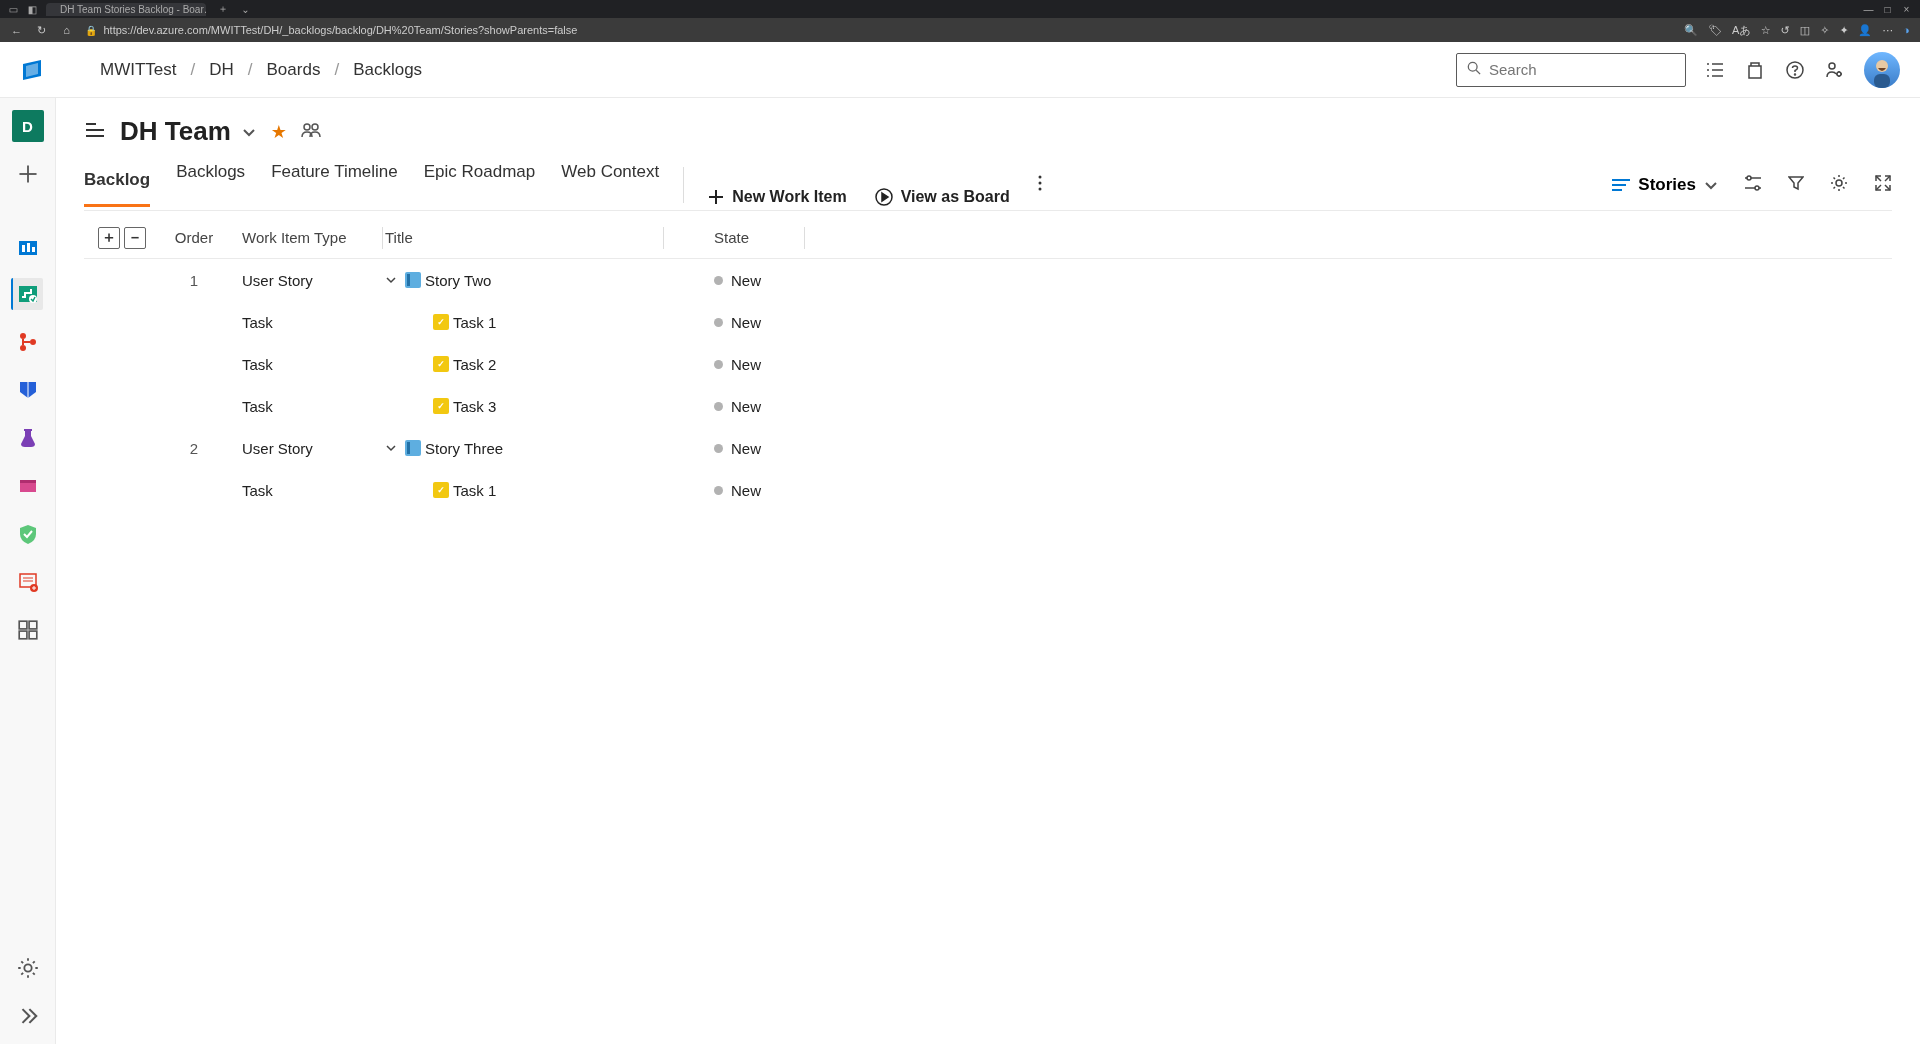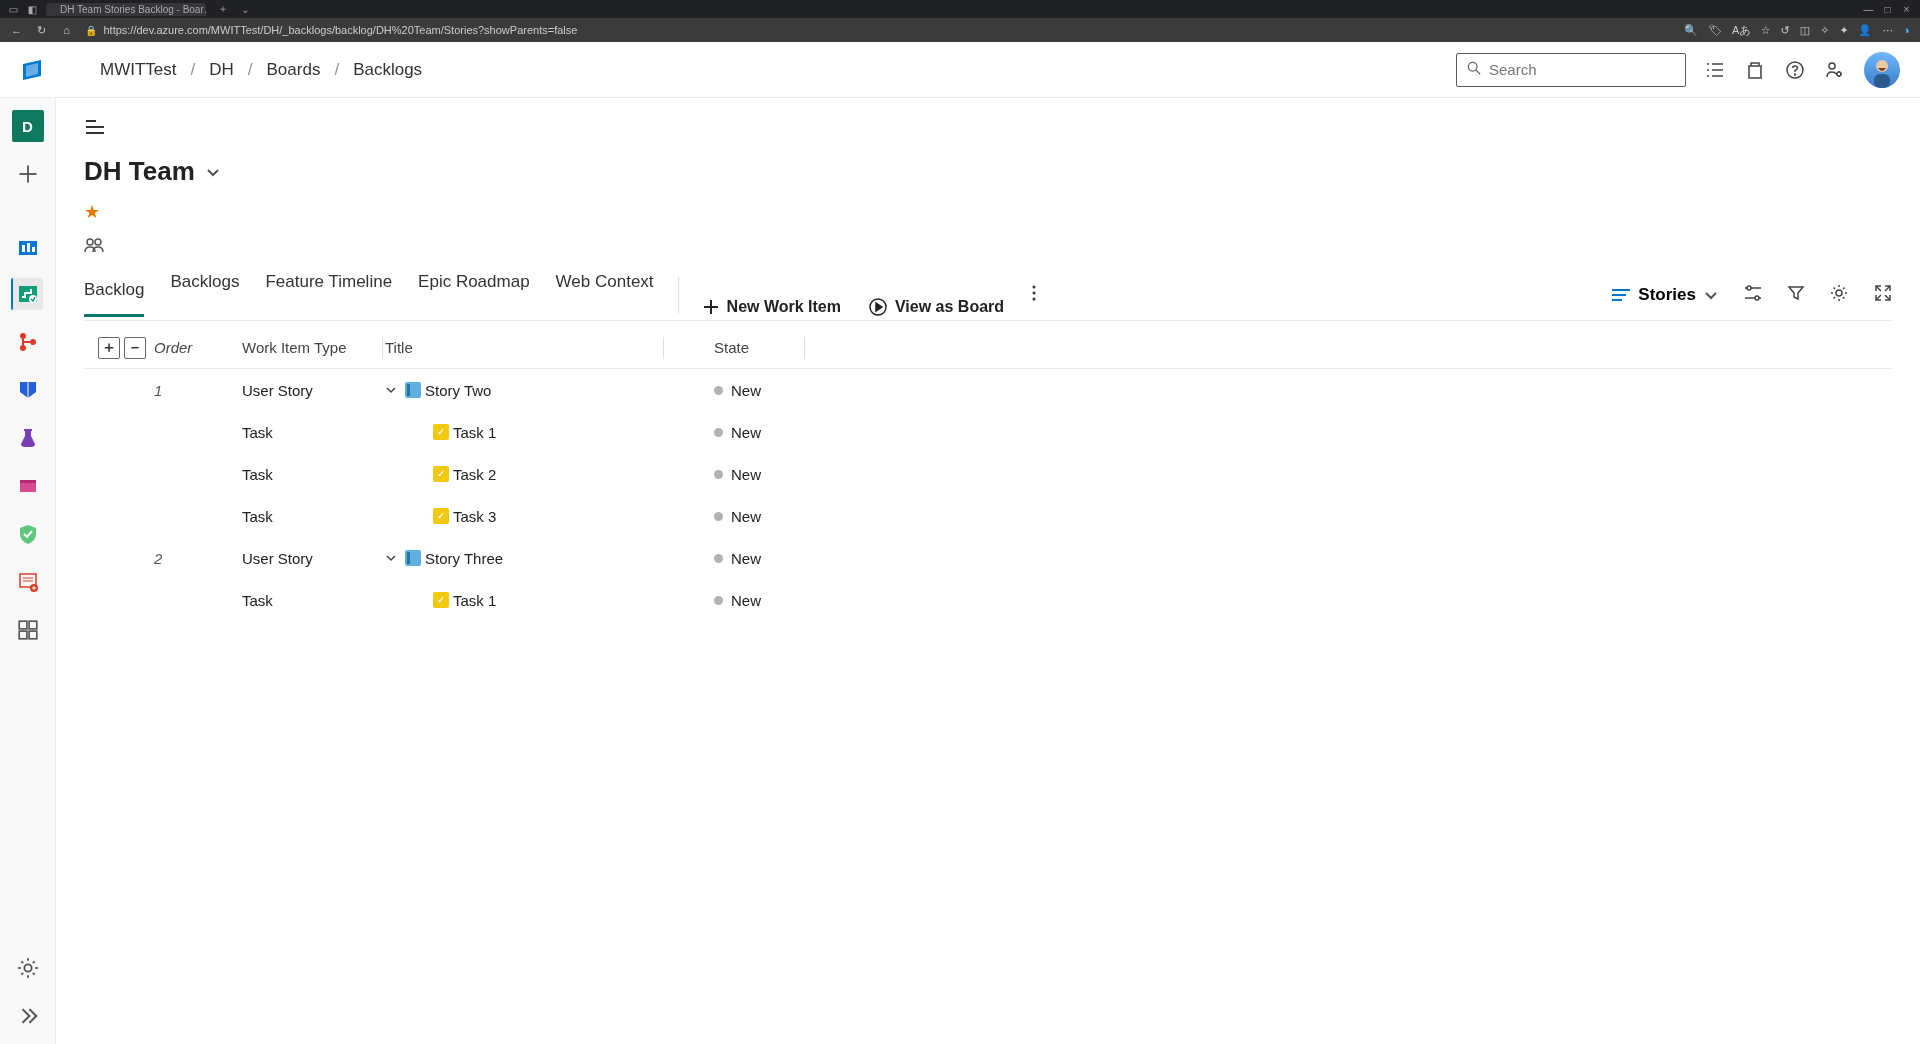--- a/index.html
+++ b/index.html
@@ -35,43 +35,43 @@
 .main-layout { display: flex; height: calc(100vh - 98px); }
 .left-rail { width: 56px; background: #f8f8f8; border-right: 1px solid #eaeaea; display: flex; flex-direction: column; align-items: center; padding-top: 12px; gap: 16px; }
 .rail-item { width: 32px; height: 32px; display: flex; align-items: center; justify-content: center; cursor: pointer; border-radius: 2px; }
 .rail-item.project { background: #0d7a5f; color: #fff; font-size: 15px; font-weight: 600; }
 .rail-item svg, .rail-item .ri-glyph { width: 22px; height: 22px; }
 .rail-spacer { flex: 1; }
 .rail-item.active { background: #e8e8e8; border-left: 2px solid #0078d4; margin-left: -2px; }
 
 
 .content { flex: 1; background: #fff; padding: 18px 28px 0 28px; overflow: auto; }
-.team-header { display: flex; align-items: flex-start; gap: 14px; margin-bottom: 12px; flex-direction: column; }
+.team-header { display: flex; align-items: center; gap: 14px; margin-bottom: 12px; }
 .team-toggle { cursor: pointer; }
 .team-name { font-size: 26px; font-weight: 600; color: #222; display: flex; align-items: center; gap: 10px; cursor: pointer; }
 .star-btn { color: #e67700; font-size: 18px; cursor: pointer; }
 .people-btn { cursor: pointer; color: #555; }
 
 .tabs-row { display: flex; align-items: center; border-bottom: 1px solid #eaeaea; height: 52px; position: relative; }
 .tabs { display: flex; gap: 26px; font-size: 17px; color: #333; }
 .tab { cursor: pointer; padding-bottom: 14px; }
-.tab.active { font-weight: 400; border-bottom: 3px solid #0f766e; margin-top: 8px; }
+.tab.active { font-weight: 700; border-bottom: 3px solid #f97316; margin-top: 8px; }
 .tabs-sep { width: 1px; height: 36px; background: #ddd; margin: 0 24px; }
 .toolbar { display: flex; align-items: center; gap: 28px; font-size: 16px; color: #222; }
 .toolbar .tb-btn { display: flex; align-items: center; gap: 8px; cursor: pointer; font-weight: 600; margin-top: 24px; }
 .toolbar-right { margin-left: auto; display: flex; align-items: center; gap: 26px; }
 .stories-picker { display: flex; align-items: center; gap: 8px; cursor: pointer; font-size: 17px; font-weight: 600; }
 .tb-icon { cursor: pointer; color: #444; }
 
 
 .backlog-table { margin-top: 6px; }
 .bt-header { display: flex; align-items: center; height: 42px; font-size: 15px; color: #444; border-bottom: 1px solid #eaeaea; }
 .col-expand { width: 70px; display: flex; gap: 4px; padding-left: 14px; }
 .exp-btn { width: 22px; height: 22px; border: 1px solid #666; display: flex; align-items: center; justify-content: center; cursor: pointer; font-size: 15px; font-weight: 600; color: #333; border-radius: 2px; }
-.col-order { width: 80px; text-align: left; font-style: italic; }
+.col-order { width: 80px; text-align: center; }
 .col-type { width: 148px; padding-left: 8px; }
 .col-title { flex: 0 0 280px; padding-left: 2px; }
 .col-state { width: 140px; padding-left: 50px; }
 .col-divider { width: 1px; height: 22px; background: #ddd; }
 
 .bt-row { display: flex; align-items: center; height: 42px; font-size: 15px; color: #222; }
 .bt-row .col-order { color: #555; }
 .title-cell { display: flex; align-items: center; gap: 4px; }
 .chevron-toggle { cursor: pointer; color: #444; width: 16px; }
 .wi-icon { width: 16px; height: 16px; display: inline-flex; align-items: center; justify-content: center; border-radius: 2px; font-size: 10px; }

